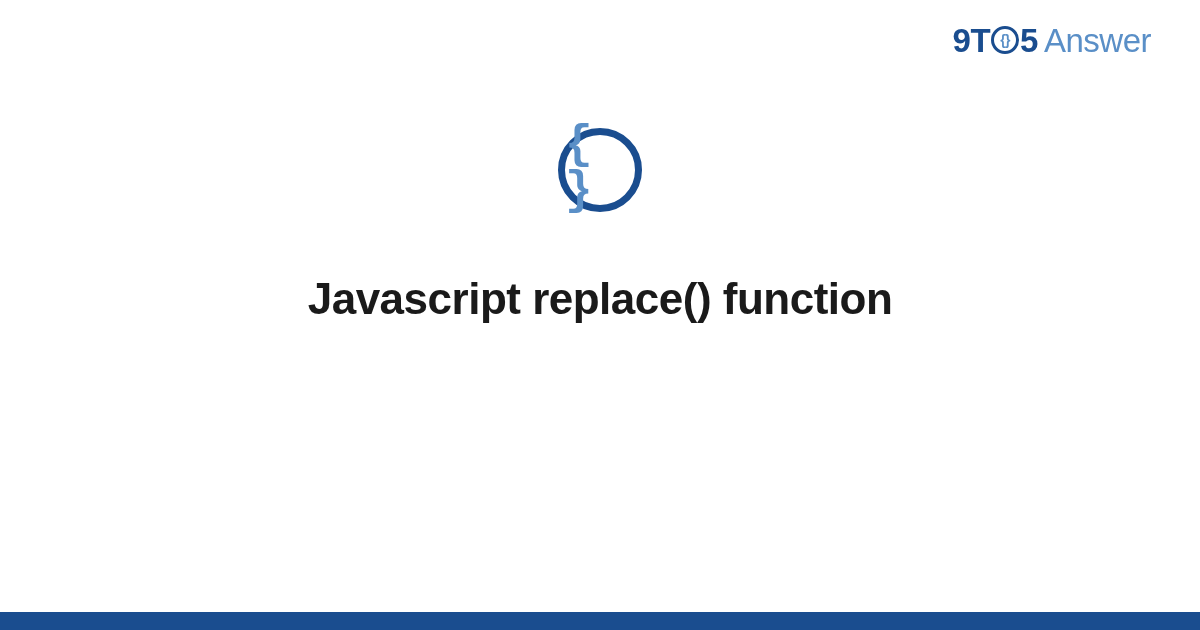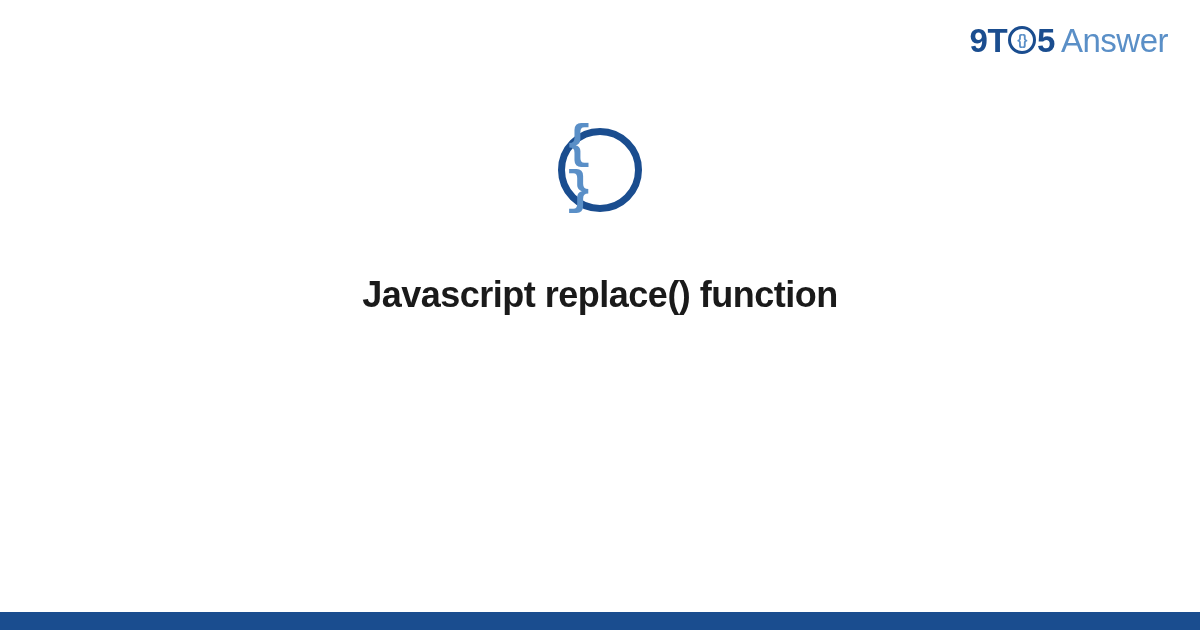--- a/index.html
+++ b/index.html
@@ -11,21 +11,21 @@
       width: 1200px;
       height: 630px;
       background: #ffffff;
       font-family: Arial, Helvetica, sans-serif;
       position: relative;
       overflow: hidden;
     }
     .logo {
       position: absolute;
       top: 22px;
-      right: 32px;
+      right: 49px;
       display: flex;
       align-items: center;
       font-size: 33px;
       font-weight: 400;
       letter-spacing: -0.5px;
       text-align: right;
     }
     .logo-9t {
       color: #1a4d8f;
       font-weight: 600;
@@ -78,21 +78,21 @@
       font-size: 46px;
       font-weight: 700;
       letter-spacing: -4px;
       font-family: 'Courier New', monospace;
       line-height: 1;
       position: relative;
       top: -2px;
     }
     .title {
       color: #1a1a1a;
-      font-size: 36px;
+      font-size: 44px;
       font-weight: 700;
       text-align: center;
       letter-spacing: -0.5px;
     }
     .bottom-bar {
       position: absolute;
       bottom: 0;
       left: 0;
       right: 0;
       height: 18px;

